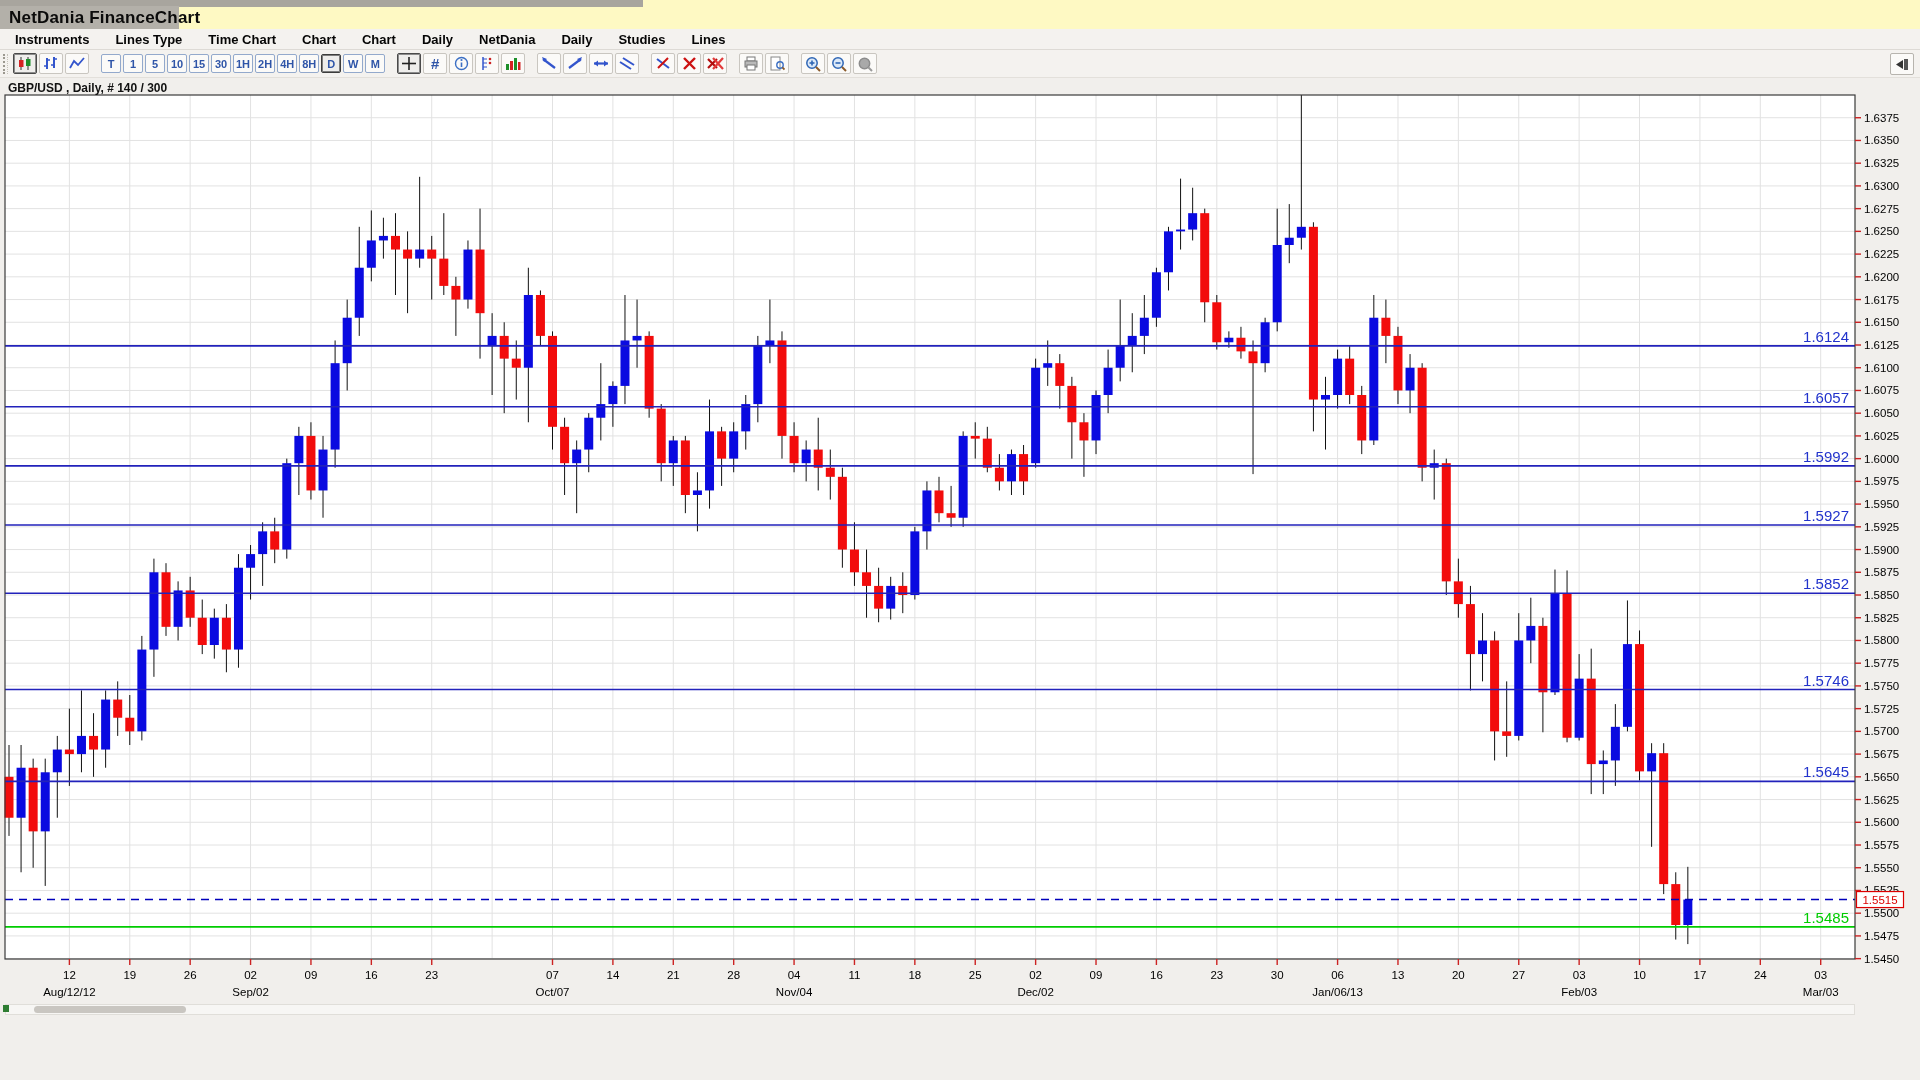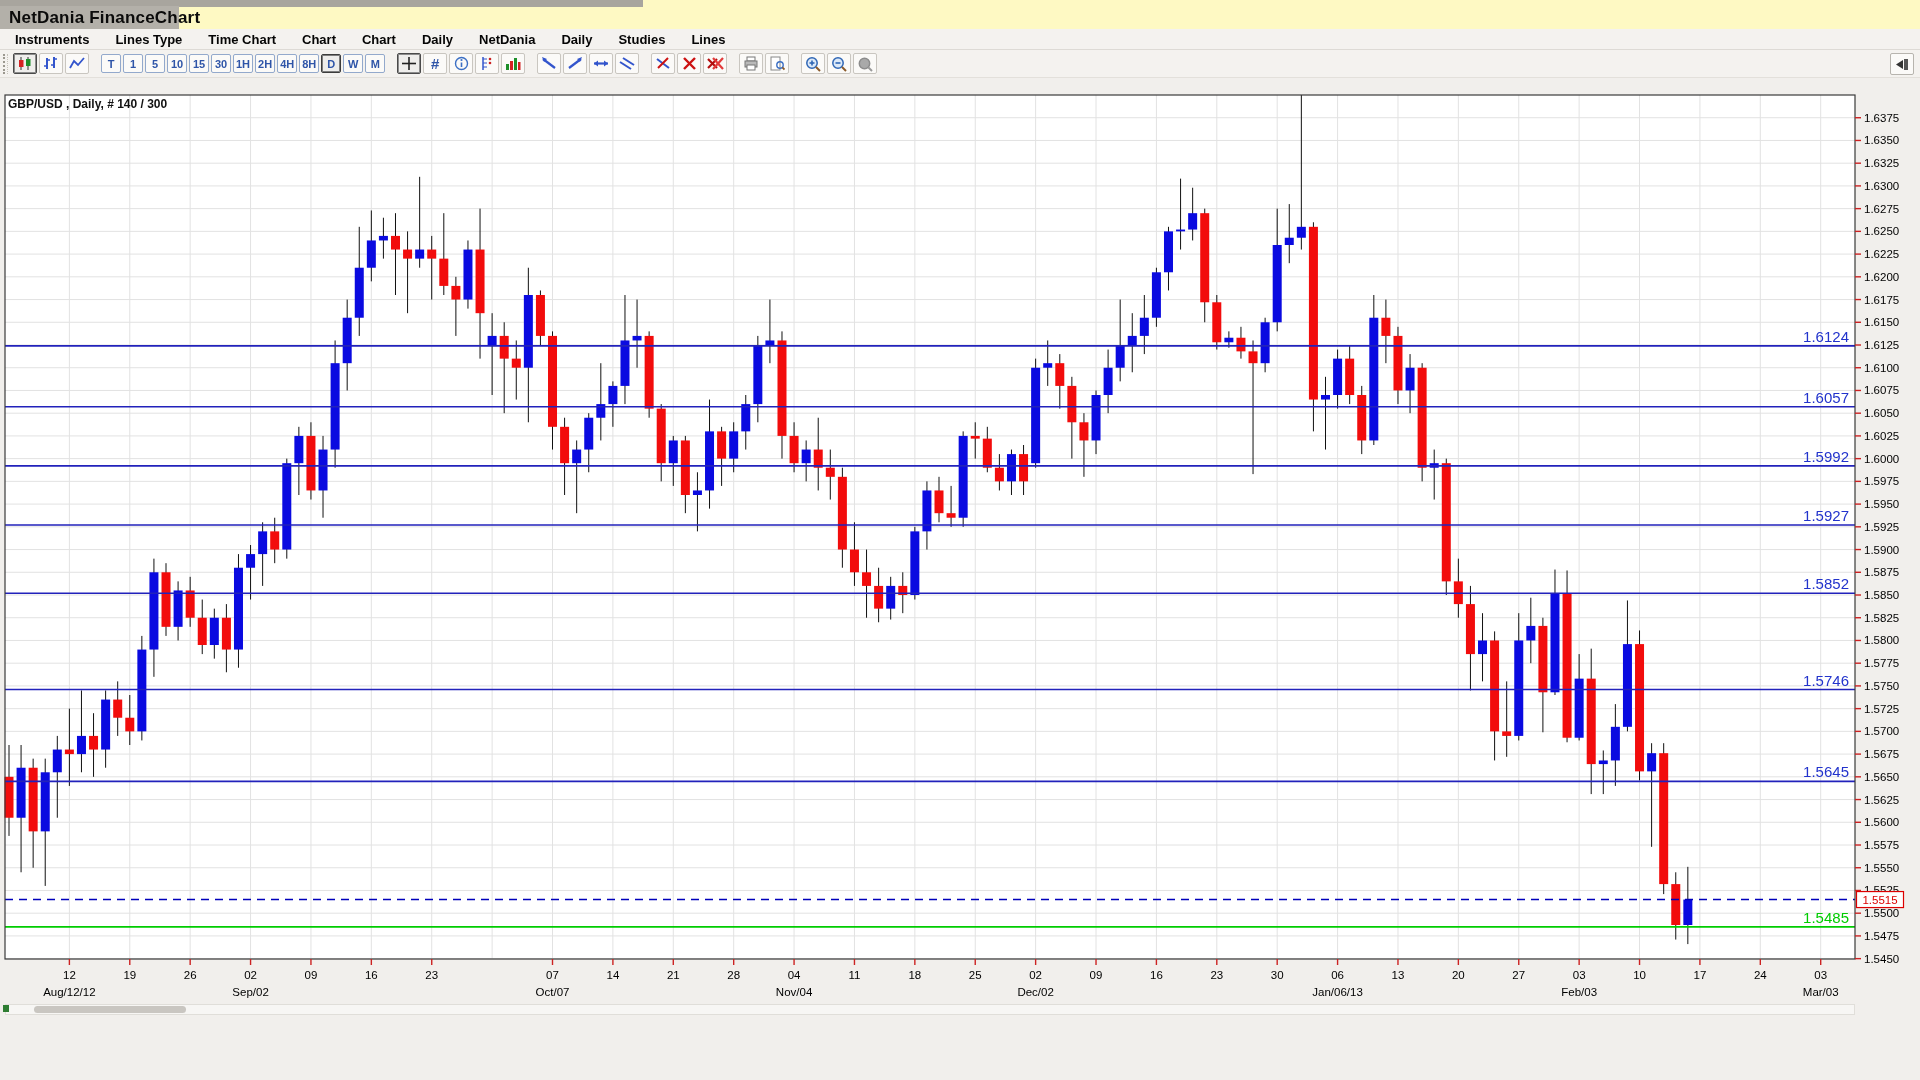--- a/index.html
+++ b/index.html
@@ -30,21 +30,21 @@
   .tfbtn { min-width:20px; height:19px; padding:0 2px; margin:0 1px; background:#fbfaf8;
     border:1px solid #93a9cc; border-radius:2px; color:#2f55a8;
     font-size:11px; font-weight:bold; display:flex; align-items:center; justify-content:center; }
   .tfbtn.pressed { border:1px solid #3c3c3c; box-shadow:inset 0 0 0 1px #7d7d7d; background:#eeedeb; }
   .tgap { width:10px; }
   #hash-btn { color:#2f55a8; font-size:15px; font-weight:bold; }
   #detach-btn { position:absolute; right:6px; top:53px; width:24px; height:22px;
     background:#fbfaf8; border:1px solid #b7b4ae; border-radius:2px;
     display:flex; align-items:center; justify-content:center; }
 
-  #chart-header { position:absolute; left:8px; top:81px; font-size:12px; font-weight:600; color:#111;margin-top:16px; }
+  #chart-header { position:absolute; left:8px; top:81px; font-size:12px; font-weight:600; color:#111; }
 
   #chart-svg { position:absolute; left:0; top:0; width:1920px; height:1080px; }
 
   
   #hscroll-track { position:absolute; left:5px; top:1004px; width:1850px; height:11px;
     background:#f7f6f4; border:1px solid #e0ded9; }
   #hscroll-thumb { position:absolute; left:28px; top:1px; width:152px; height:7px;
     background:#c9c6c1; border-radius:4px; }
   #hscroll-marker { position:absolute; left:3px; top:1005px; width:6px; height:7px; background:#2e7d32; }
 </style>

